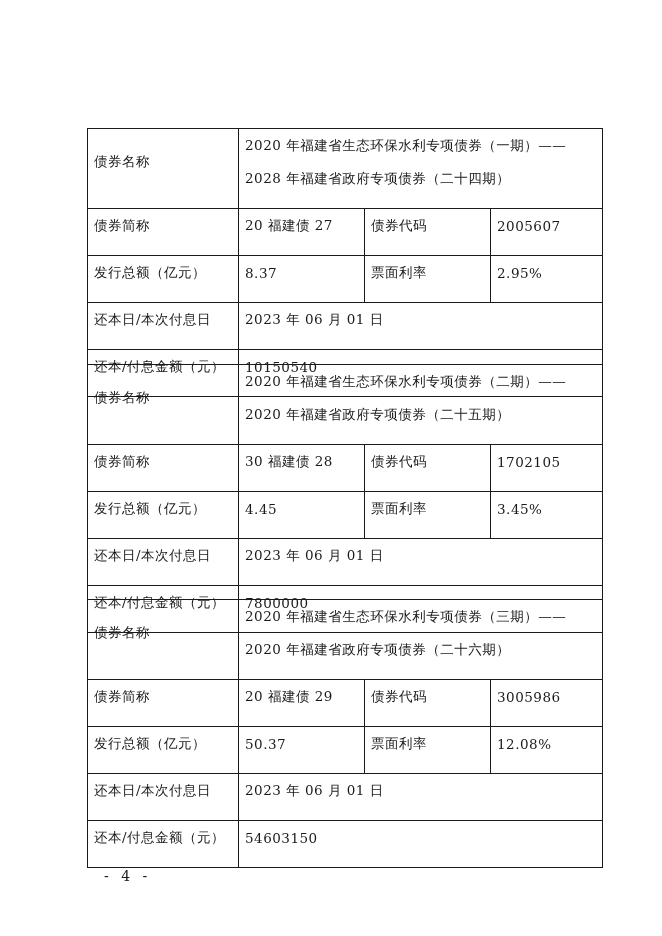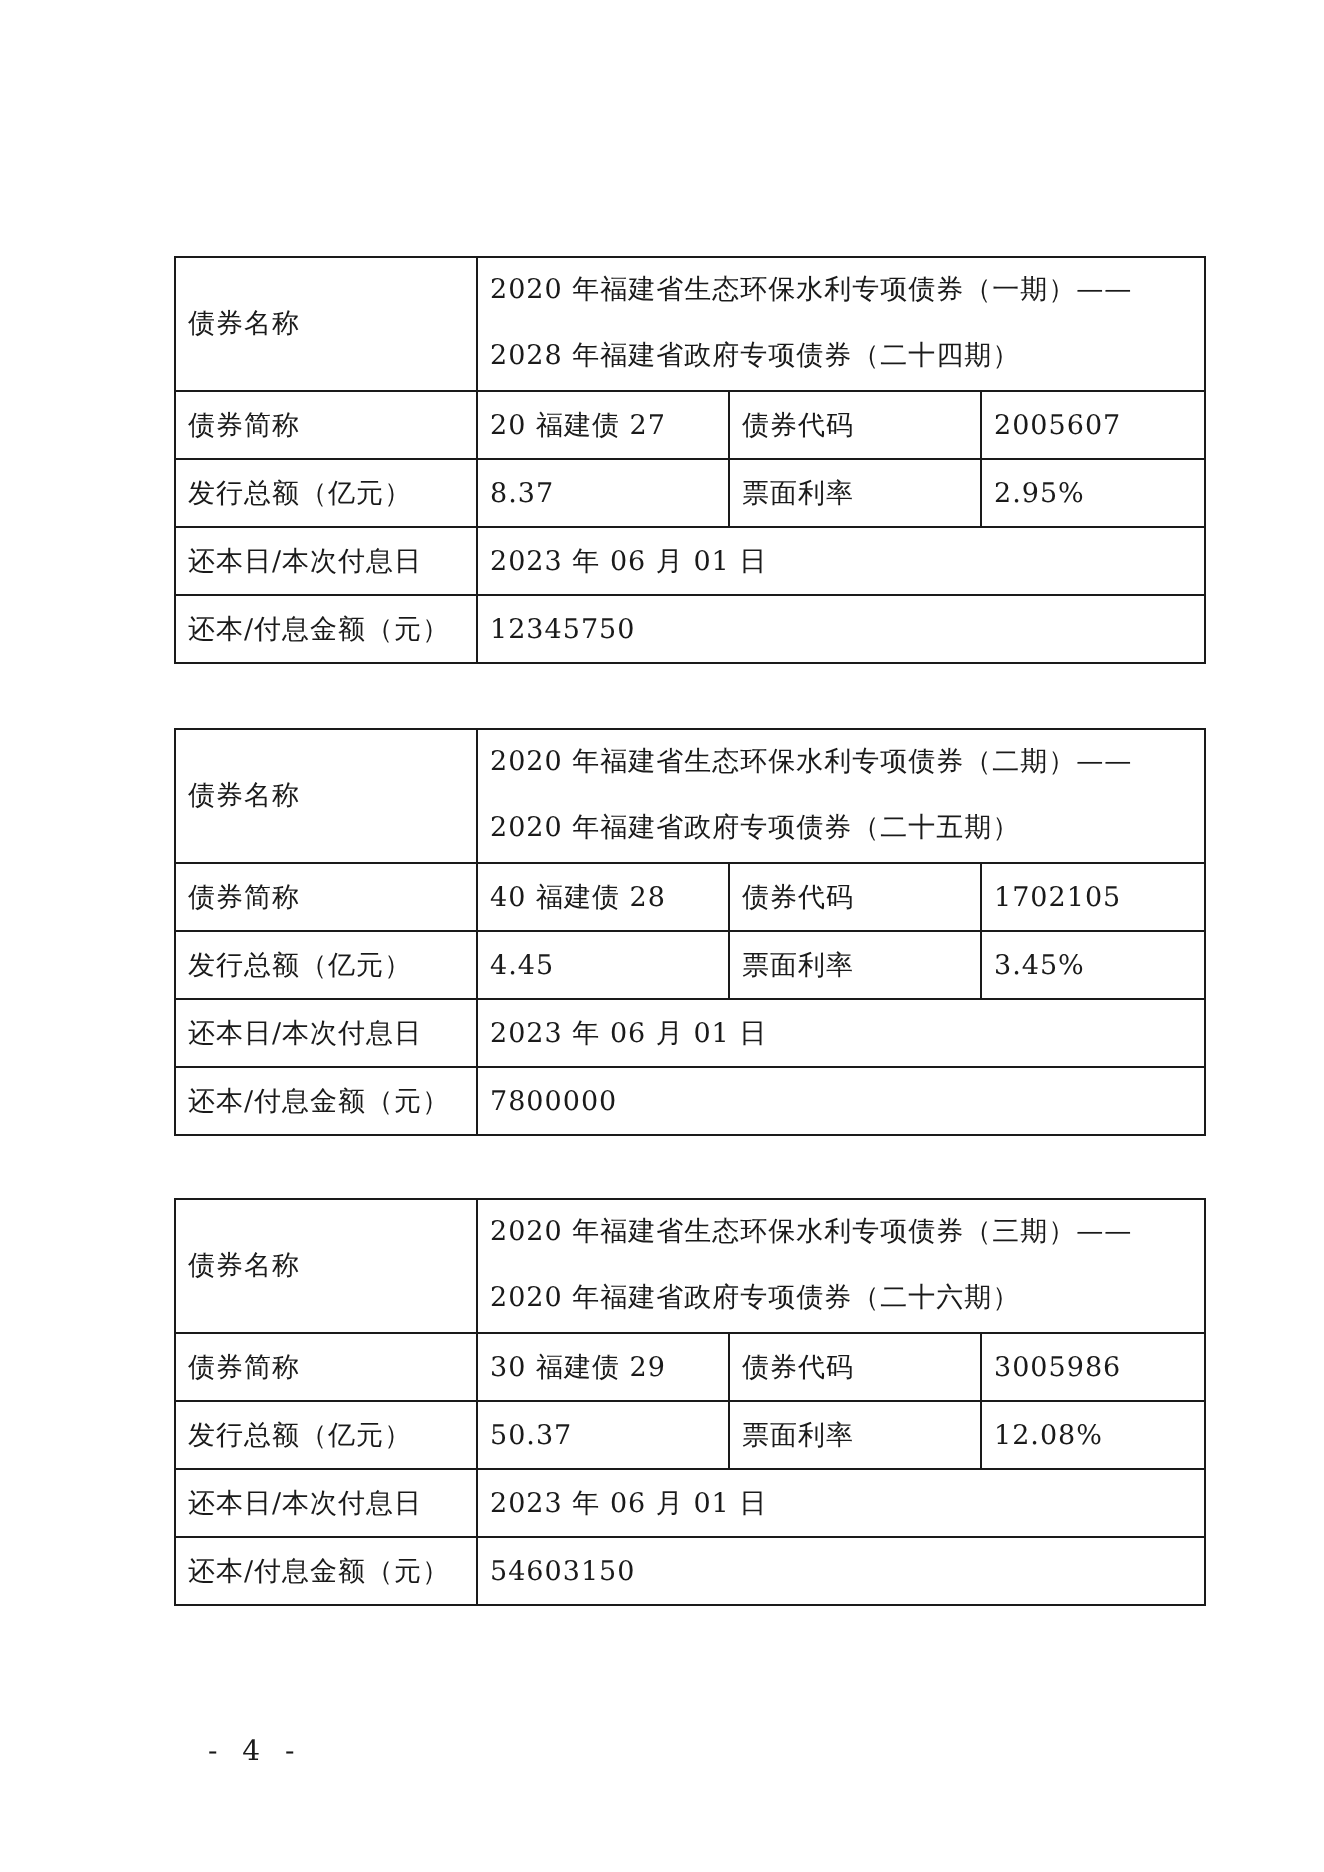--- a/index.html
+++ b/index.html
@@ -1,19 +1,19 @@
 <!DOCTYPE html>
 <html><head>
 <meta charset="utf-8">
 <style>
   html, body { margin:0; padding:0; background:#ffffff; }
   body { width:662px; height:936px; position:relative; overflow:hidden;
          font-family:"DejaVu Serif","Liberation Serif",serif; color:#1a1a1a; }
   table.bond { position:absolute; left:87px; width:515px; border-collapse:collapse; table-layout:fixed; }
-  table.bond td { border:1px solid #1a1a1a; font-size:13.5px; padding:0 0 0 6px; vertical-align:middle; white-space:nowrap; letter-spacing:0.5px; }
+  table.bond td { border:1px solid #1a1a1a; font-size:13.5px; padding:0 0 13px 6px; vertical-align:middle; white-space:nowrap; letter-spacing:0.5px; }
   table.bond tr.r-name td { height:66px; }
   table.bond tr.r td { height:33px;margin-left:36px; }
   .name-line { line-height:33px; display:block; }
   .page-num { position:absolute; left:104px; top:868px; font-size:14px; letter-spacing:4px; }
 </style>
 </head>
 <body>
 
 <table class="bond" style="top:128px;">
   <colgroup>
@@ -41,21 +41,21 @@
     <td>8.37</td>
     <td>票面利率</td>
     <td>2.95%</td>
   </tr>
   <tr class="r">
     <td>还本日/本次付息日</td>
     <td colspan="3">2023 年 06 月 01 日</td>
   </tr>
   <tr class="r">
     <td>还本/付息金额（元）</td>
-    <td colspan="3">12345750</td>
+    <td colspan="3">10150540</td>
   </tr>
 </tbody>
   </table>
 
 <table class="bond" style="top:364px;">
   <colgroup>
       <col style="width:151px">
       <col style="width:126px">
       <col style="width:126px">
       <col style="width:112px">
@@ -63,21 +63,21 @@
   <tbody>
       <tr class="r-name">
     <td>债券名称</td>
     <td colspan="3">
       <span class="name-line">2020 年福建省生态环保水利专项债券（二期）——</span>
       <span class="name-line">2020 年福建省政府专项债券（二十五期）</span>
     </td>
   </tr>
   <tr class="r">
     <td>债券简称</td>
-    <td>40 福建债 28</td>
+    <td>30 福建债 28</td>
     <td>债券代码</td>
     <td>1702105</td>
   </tr>
   <tr class="r">
     <td>发行总额（亿元）</td>
     <td>4.45</td>
     <td>票面利率</td>
     <td>3.45%</td>
   </tr>
   <tr class="r">
@@ -101,21 +101,21 @@
   <tbody>
       <tr class="r-name">
     <td>债券名称</td>
     <td colspan="3">
       <span class="name-line">2020 年福建省生态环保水利专项债券（三期）——</span>
       <span class="name-line">2020 年福建省政府专项债券（二十六期）</span>
     </td>
   </tr>
   <tr class="r">
     <td>债券简称</td>
-    <td>30 福建债 29</td>
+    <td>20 福建债 29</td>
     <td>债券代码</td>
     <td>3005986</td>
   </tr>
   <tr class="r">
     <td>发行总额（亿元）</td>
     <td>50.37</td>
     <td>票面利率</td>
     <td>12.08%</td>
   </tr>
   <tr class="r">

